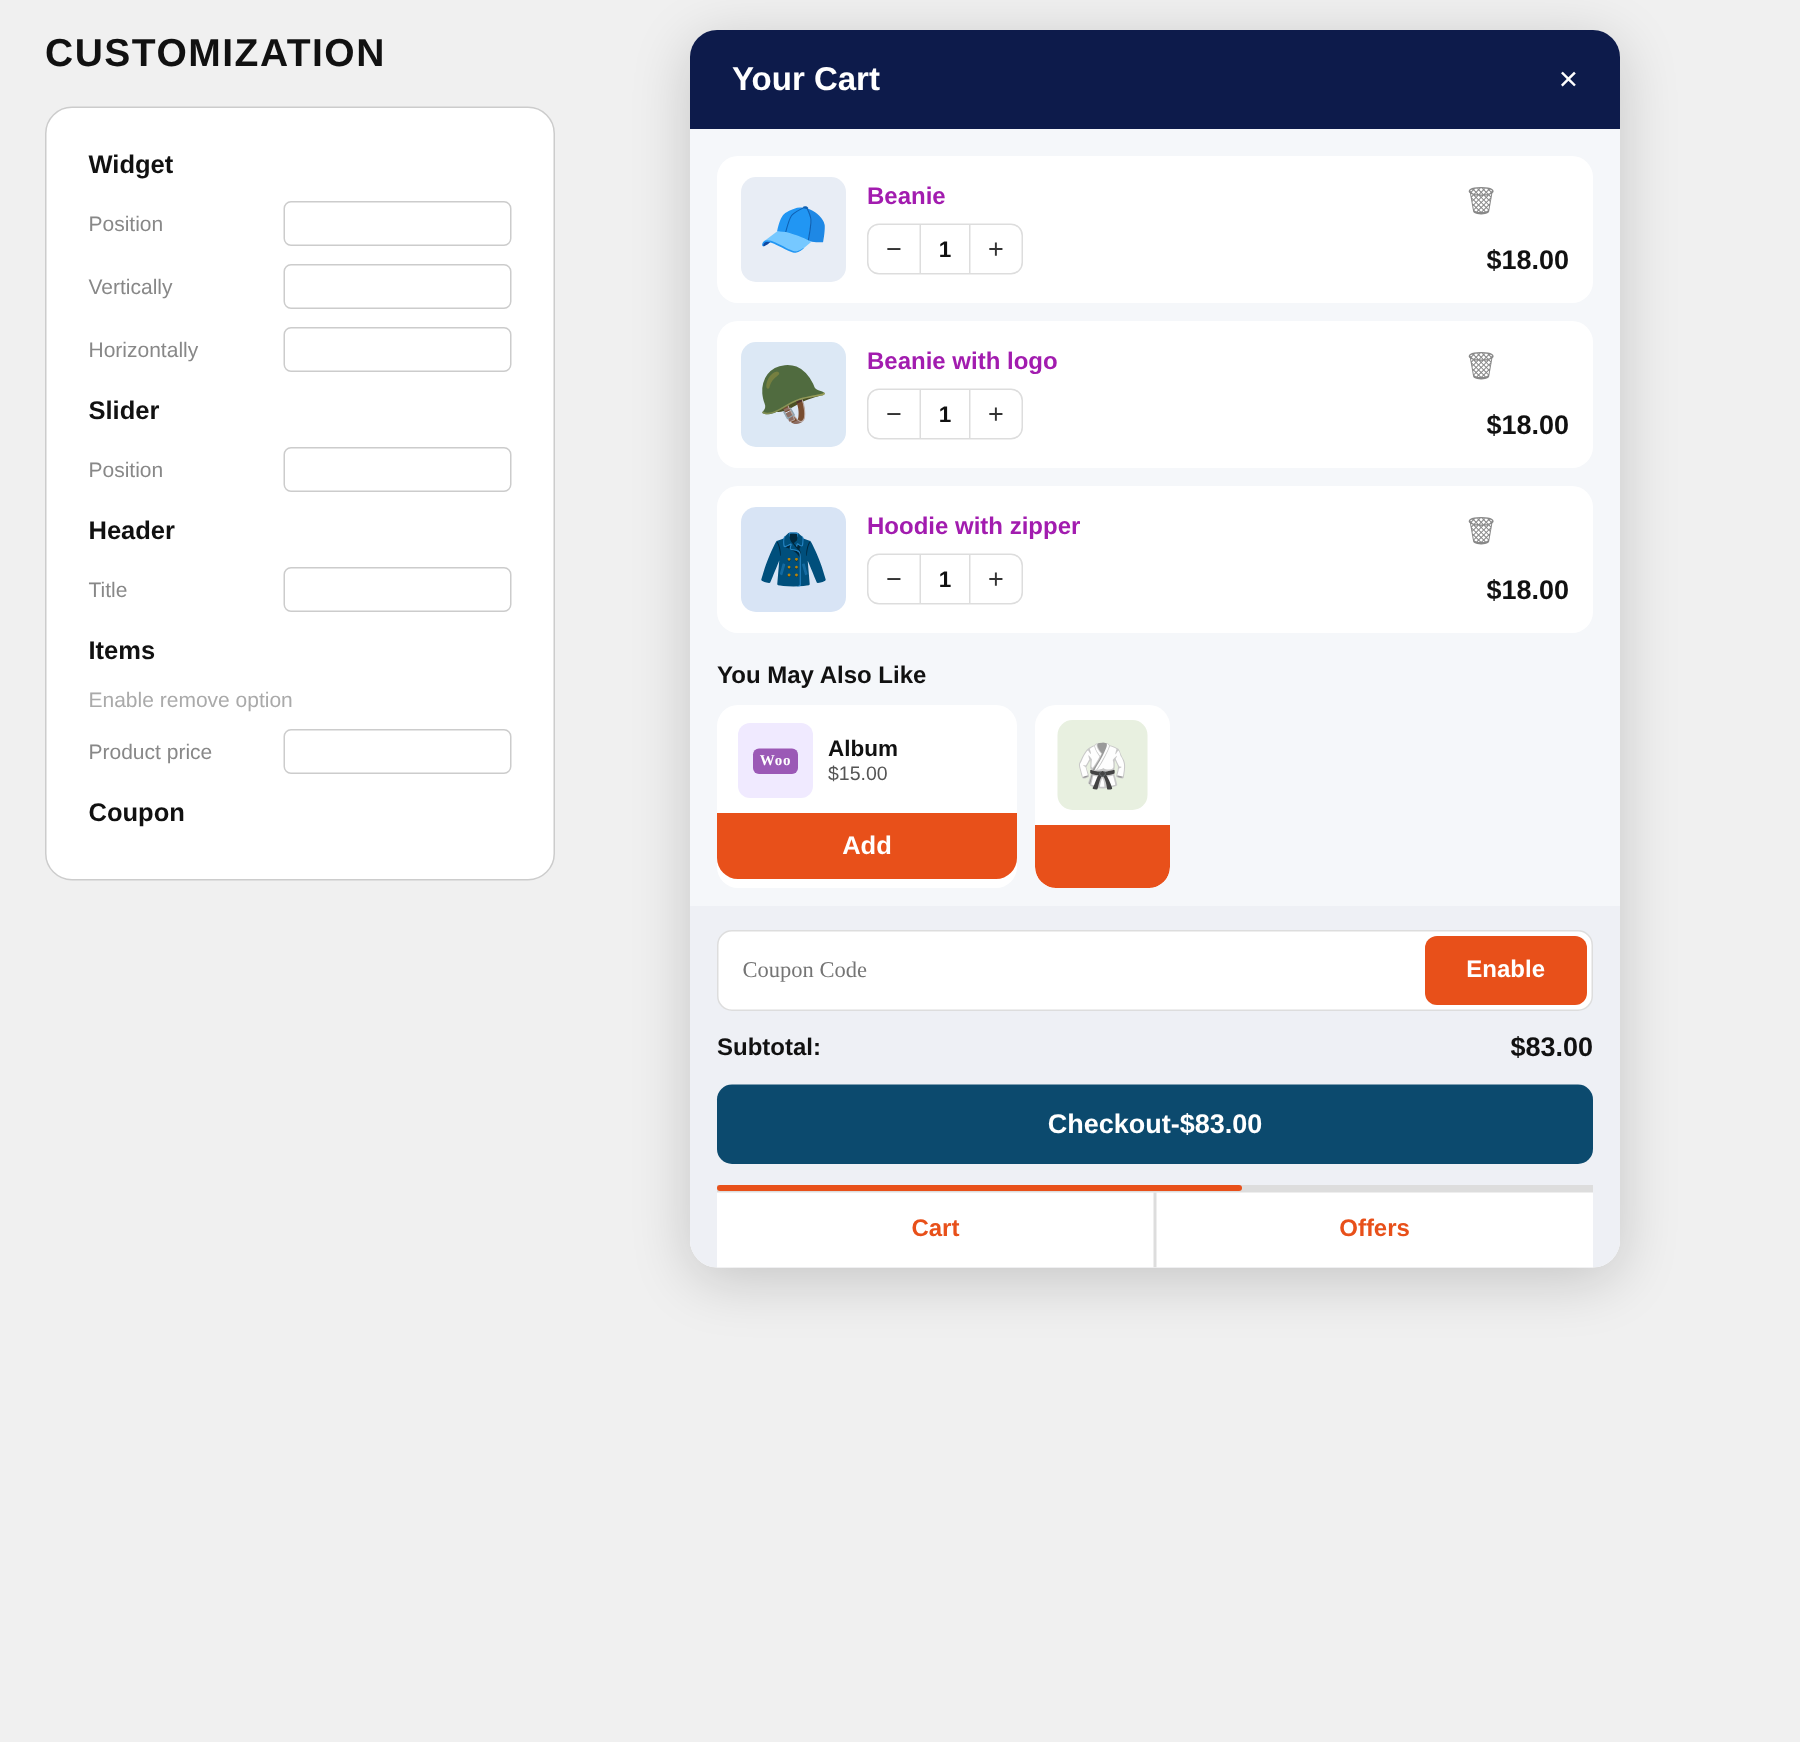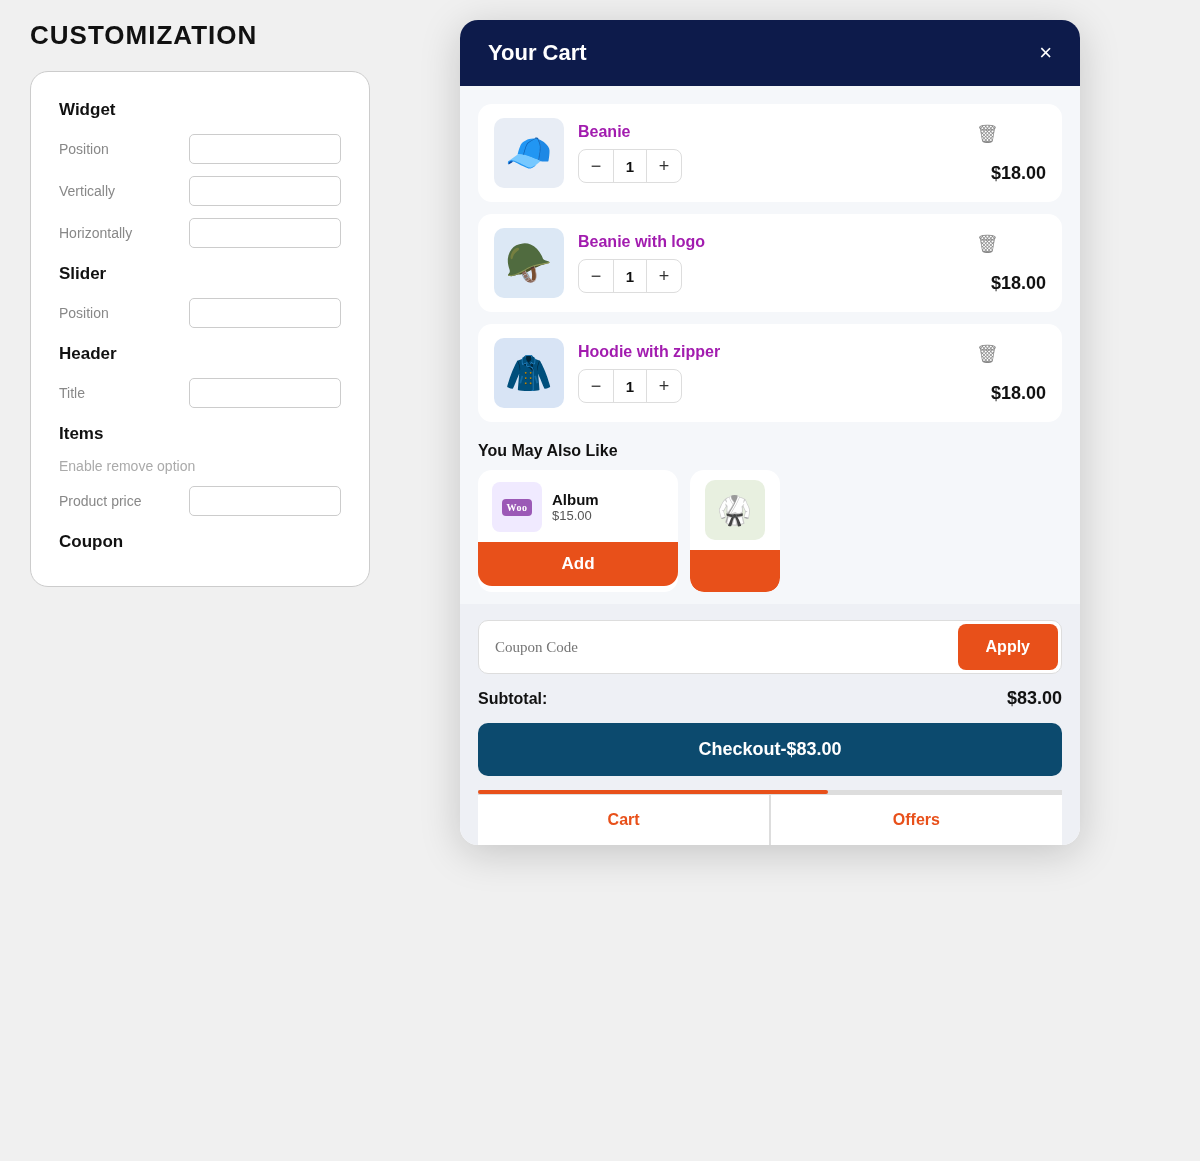--- a/index.html
+++ b/index.html
@@ -554,21 +554,21 @@
         </div>
 
       </div>
     </div>
 
   </div>
 
   <div class="cart-footer">
     <div class="coupon-row">
       <input class="coupon-input" type="text" placeholder="Coupon Code" style="">
-      <button class="apply-btn">Apply</button>
+      <button class="apply-btn">Enable</button>
     </div>
 
     <div class="subtotal-row">
       <span class="subtotal-label">Subtotal:</span>
       <span class="subtotal-value">$83.00</span>
     </div>
 
     <button class="checkout-btn">Checkout-$83.00</button>
 
     <div class="progress-bar-container">

